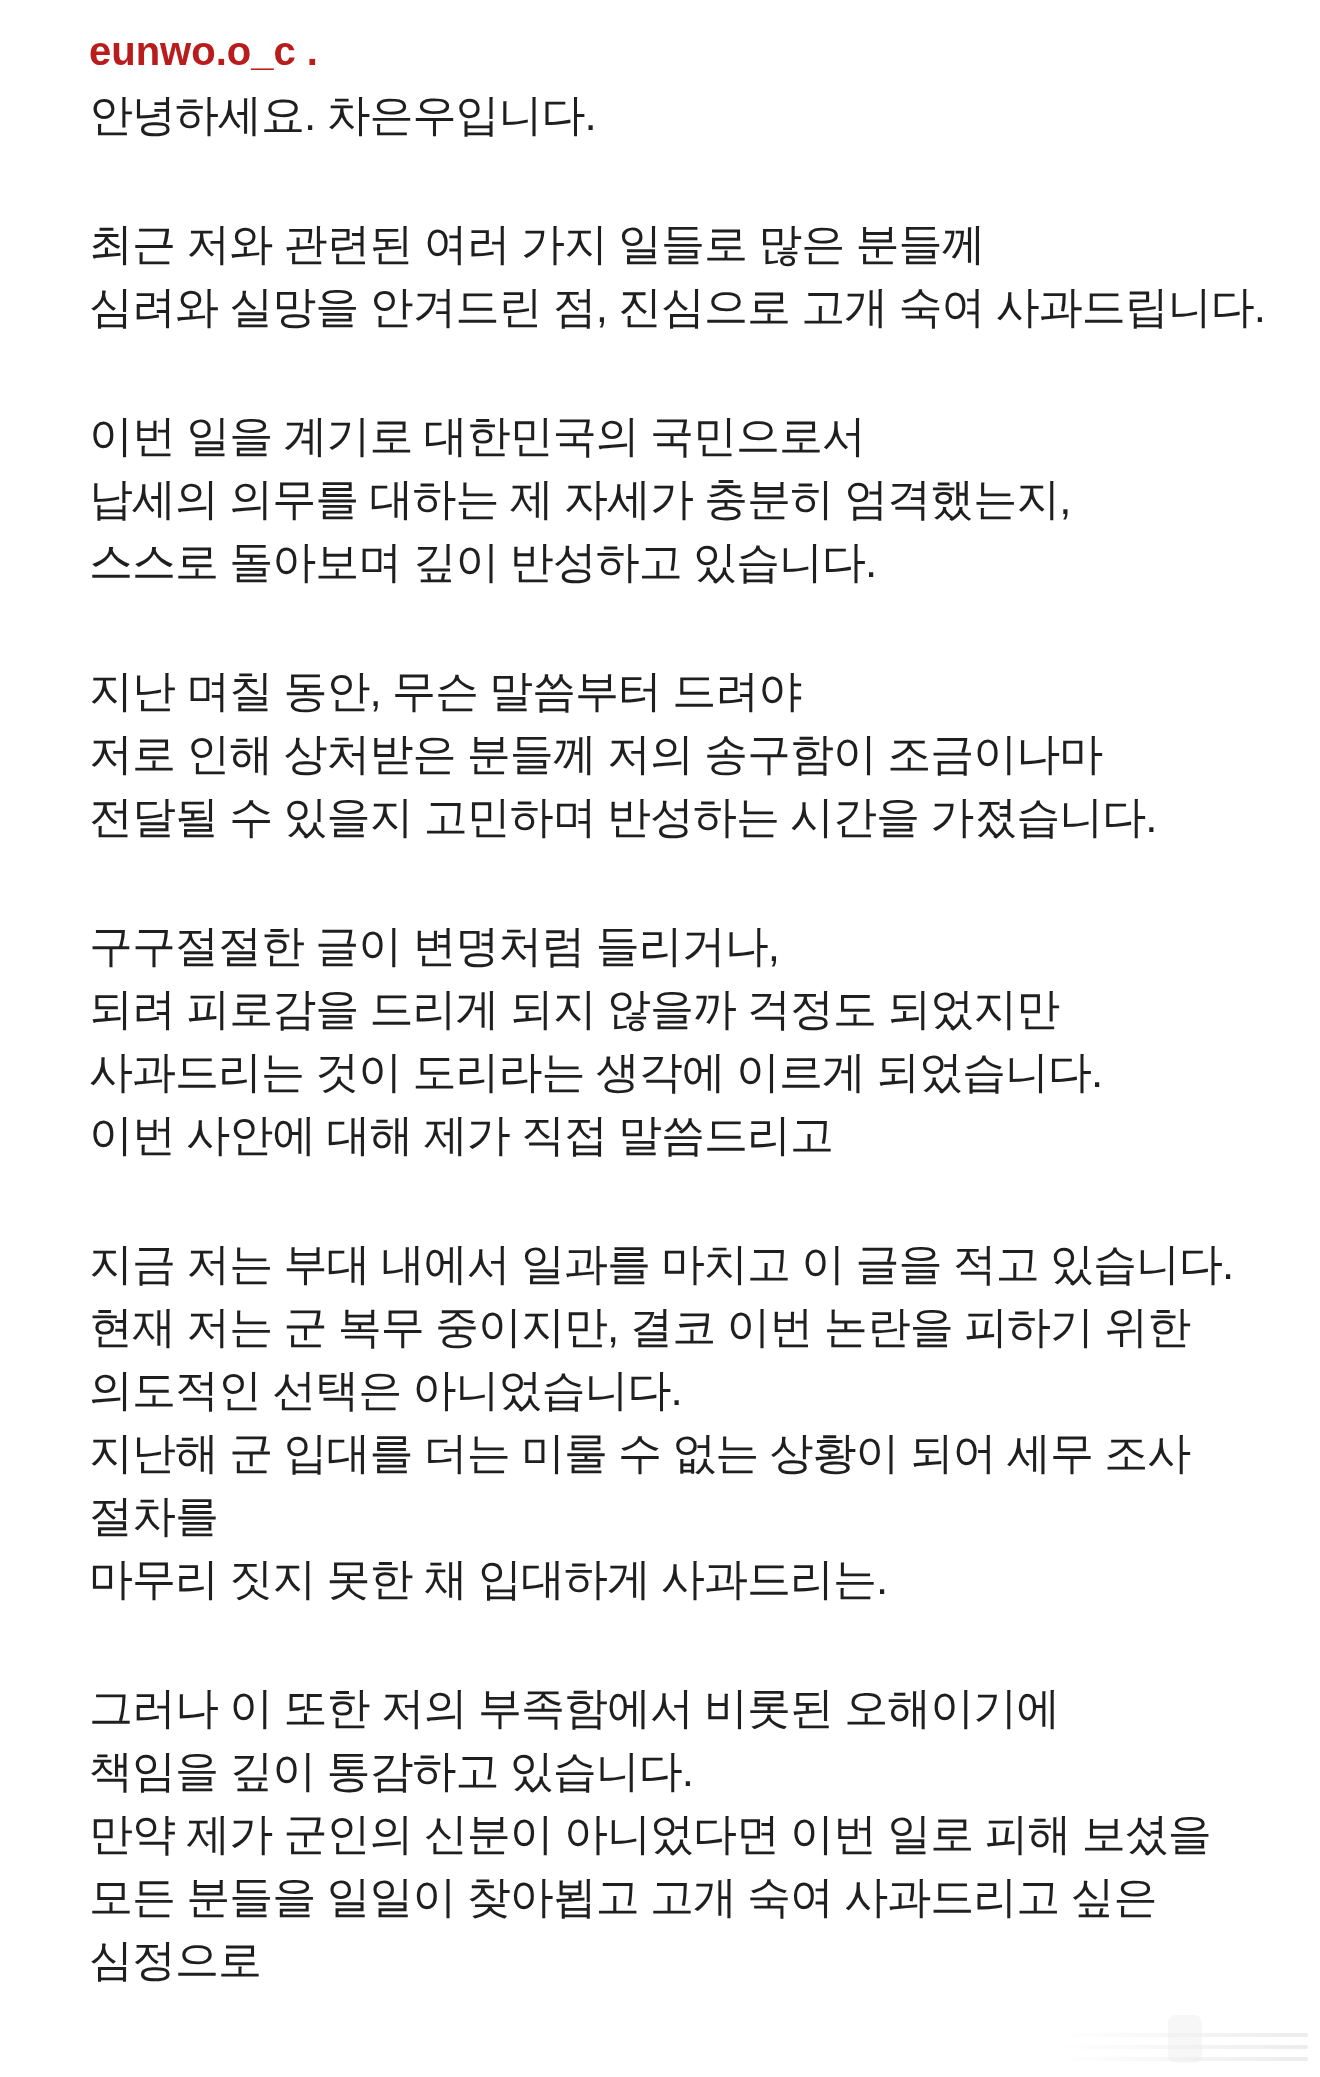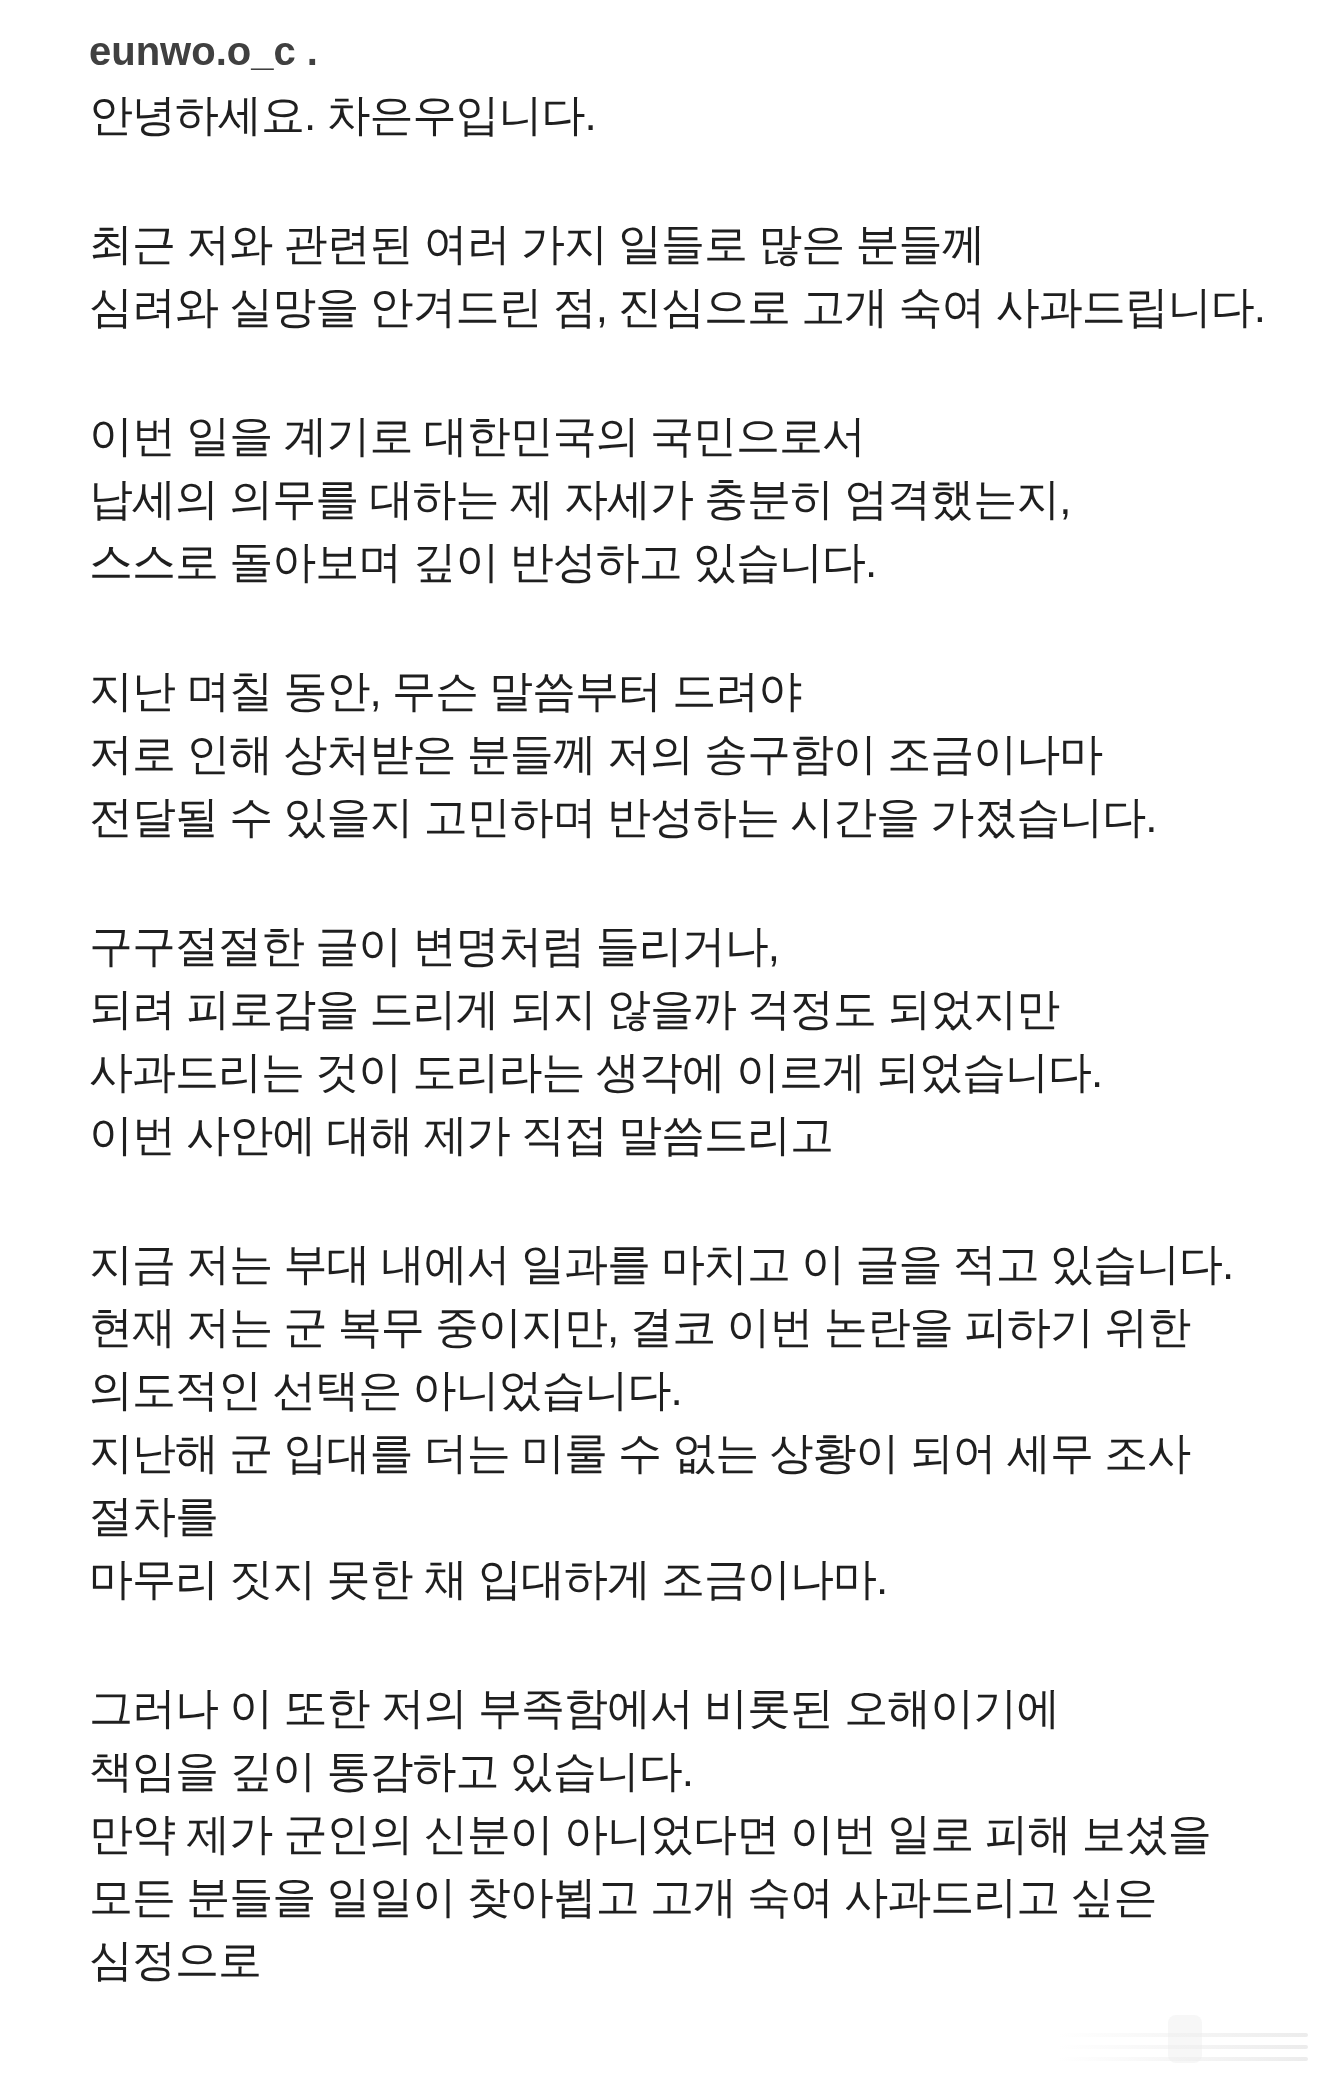--- a/index.html
+++ b/index.html
@@ -25,21 +25,21 @@
     white-space: nowrap;
     letter-spacing: -1px;
   }
   .username-line {
     font-size: 40px;
     line-height: 63px;
     height: 63px;
   }
   .username {
     font-weight: bold;
-    color: #404040;
+    color: #b91c1c;
     cursor: pointer;
   }
   .paragraph {
     margin-top: 66px;
   }
   
   .watermark {
     position: absolute;
     right: 12px;
     bottom: 16px;
@@ -98,21 +98,21 @@
     <div class="line">사과드리는 것이 도리라는 생각에 이르게 되었습니다.</div>
     <div class="line">이번 사안에 대해 제가 직접 말씀드리고</div>
   </div>
 
   <div class="paragraph">
     <div class="line">지금 저는 부대 내에서 일과를 마치고 이 글을 적고 있습니다.</div>
     <div class="line">현재 저는 군 복무 중이지만, 결코 이번 논란을 피하기 위한</div>
     <div class="line">의도적인 선택은 아니었습니다.</div>
     <div class="line">지난해 군 입대를 더는 미룰 수 없는 상황이 되어 세무 조사</div>
     <div class="line">절차를</div>
-    <div class="line">마무리 짓지 못한 채 입대하게 조금이나마.</div>
+    <div class="line">마무리 짓지 못한 채 입대하게 사과드리는.</div>
   </div>
 
   <div class="paragraph">
     <div class="line">그러나 이 또한 저의 부족함에서 비롯된 오해이기에</div>
     <div class="line">책임을 깊이 통감하고 있습니다.</div>
     <div class="line">만약 제가 군인의 신분이 아니었다면 이번 일로 피해 보셨을</div>
     <div class="line">모든 분들을 일일이 찾아뵙고 고개 숙여 사과드리고 싶은</div>
     <div class="line">심정으로</div>
   </div>
 

